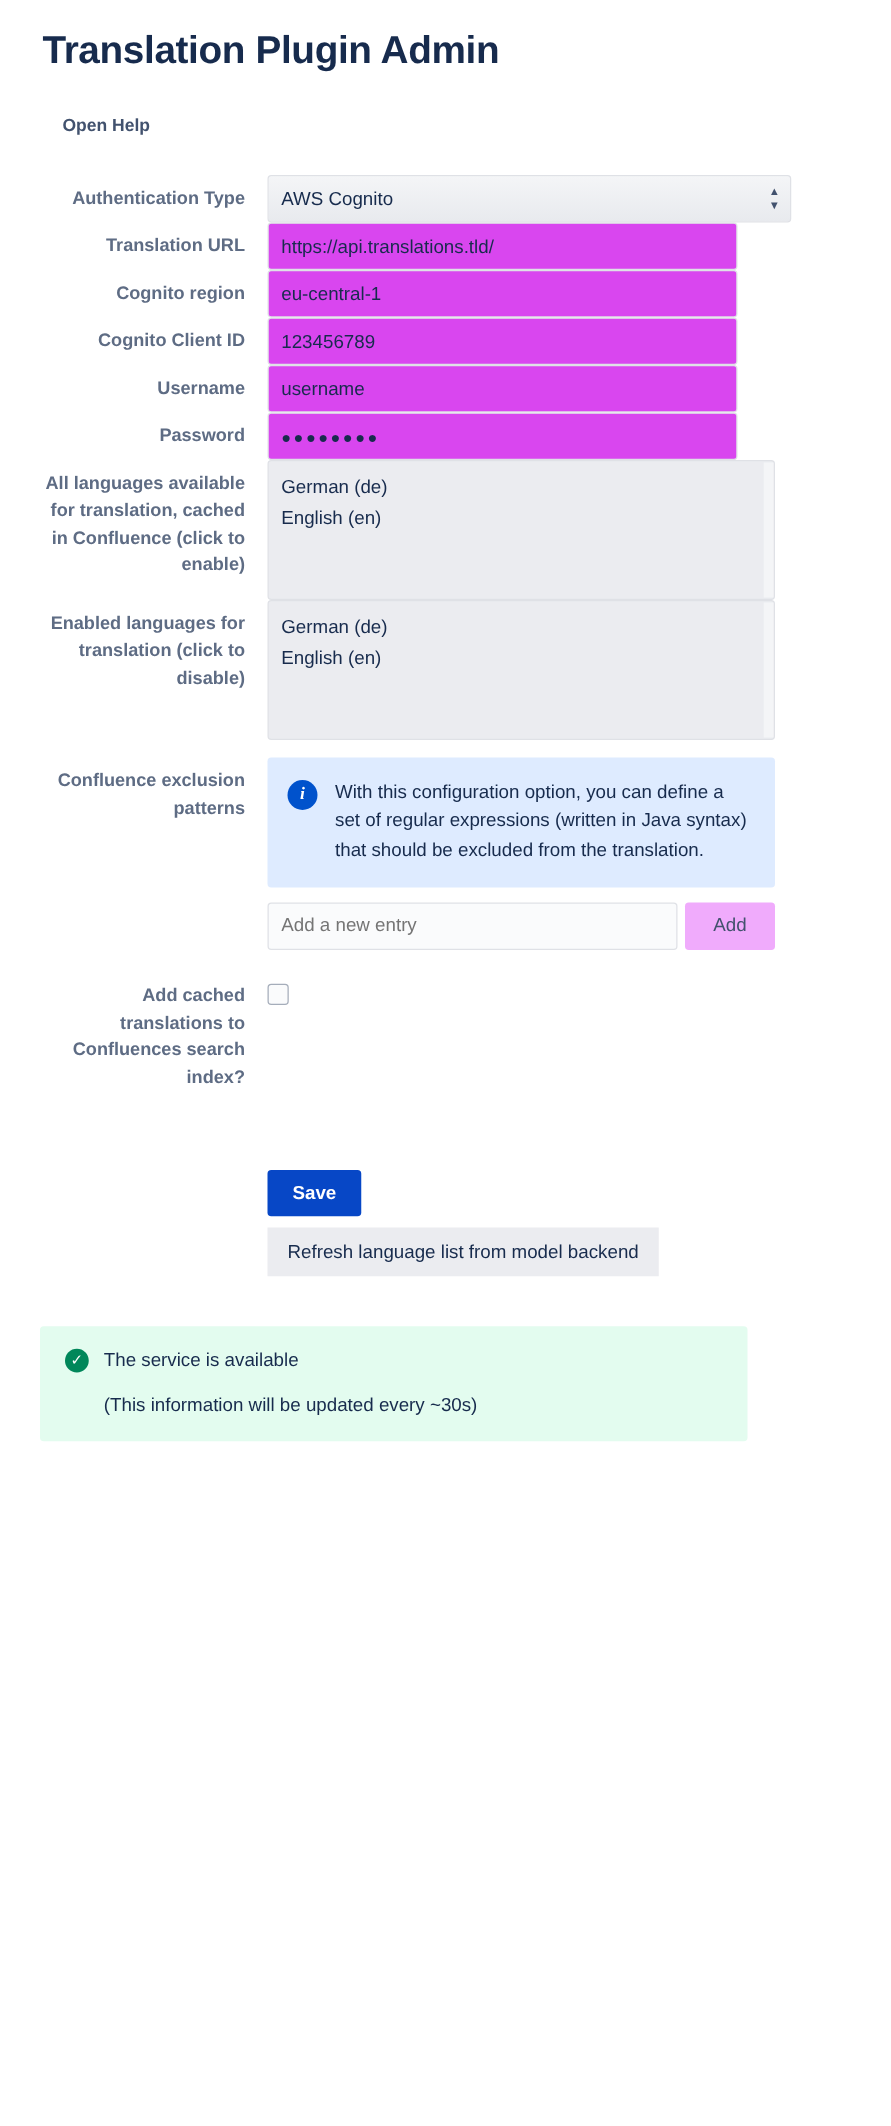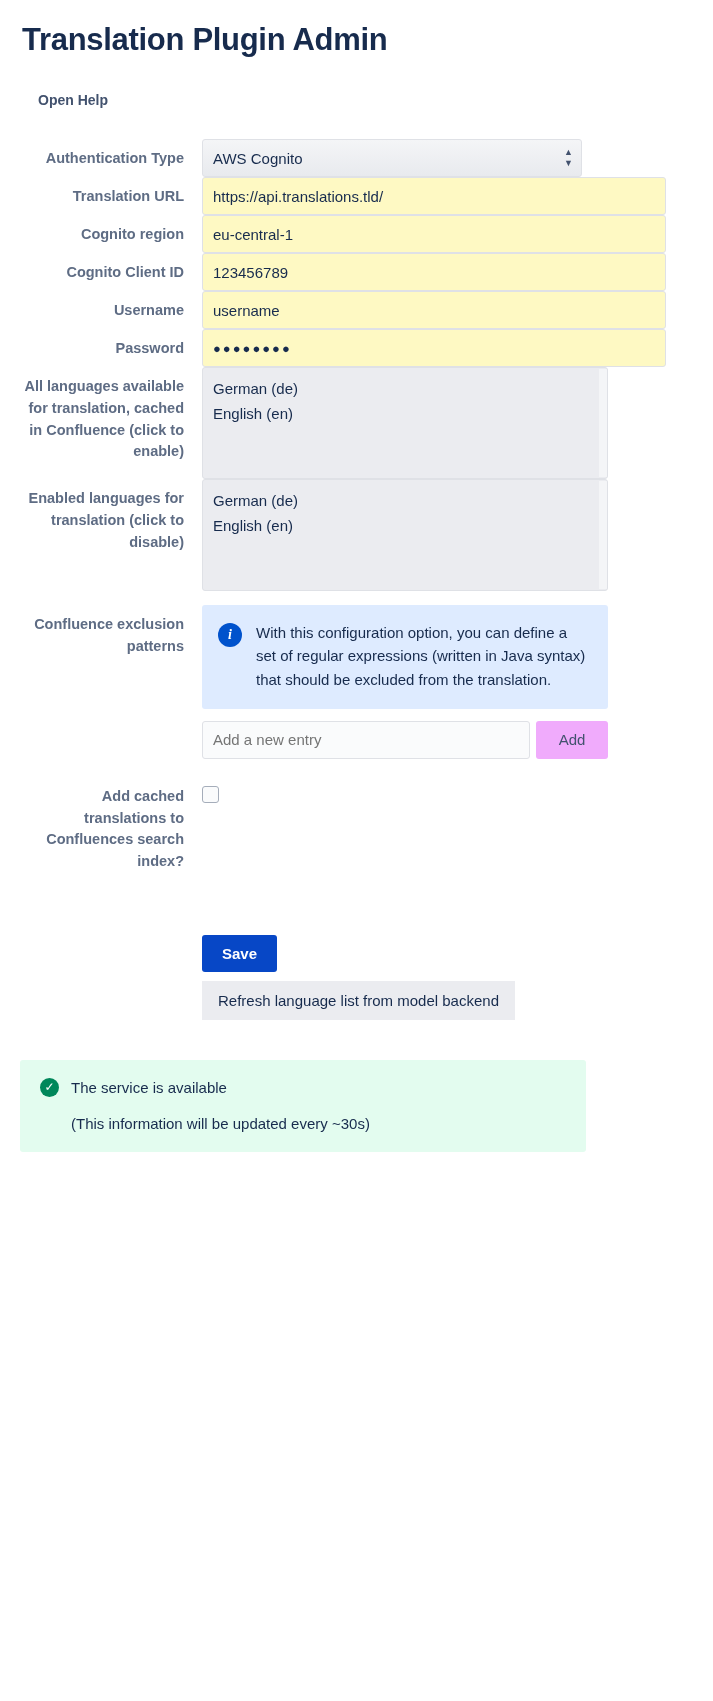--- a/index.html
+++ b/index.html
@@ -9,21 +9,21 @@
     background: #ffffff;
     font-family: "Liberation Sans", sans-serif;
   }
   body {
     width: 713px;
     height: 1701px;
     position: relative;
     color: #172b4d;
   }
   .page {
-    padding: 0 20px;
+    padding: 0 32px;
   }
   .page-title {
     font-size: 31px;
     font-weight: bold;
     color: #172b4d;
     letter-spacing: -0.3px;
     margin: 22px 0 0 2px;
   }
   .help-link {
     margin: 34px 0 0 18px;
@@ -48,35 +48,35 @@
     font-size: 14.5px;
     font-weight: bold;
     color: #5e6c84;
     line-height: 1.5;
     padding-top: 9px;
   }
   .field {
     flex: 1;
   }
   .text-input, .select-box {
-    width: 464px;
+    width: 376px;
     height: 38px;
     border: 1px solid #dfe1e6;
     border-radius: 3px;
-    background: #fef9c3;
+    background: #d946ef;
     font-size: 15px;
     color: #172b4d;
     padding: 0 10px;
     font-family: "Liberation Sans", sans-serif;
     outline: none;
   }
   .text-input::placeholder { color: #7a869a; }
   .select-wrap {
     position: relative;
-    width: 380px;
+    width: 419px;
   }
   .select-box {
     width: 100%;
     background: linear-gradient(to bottom, #f4f5f7, #e8eaee);
     display: flex;
     align-items: center;
     padding-right: 28px;
   }
   .select-arrows {
     position: absolute;

